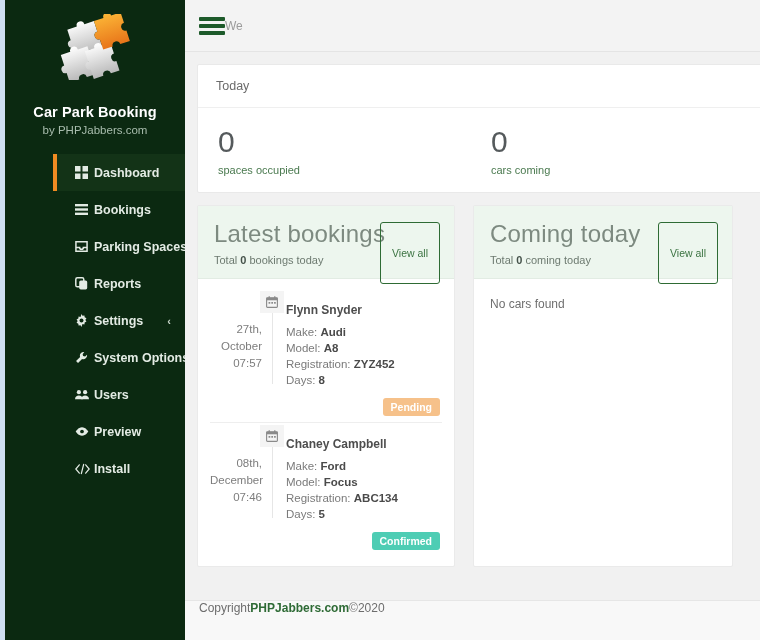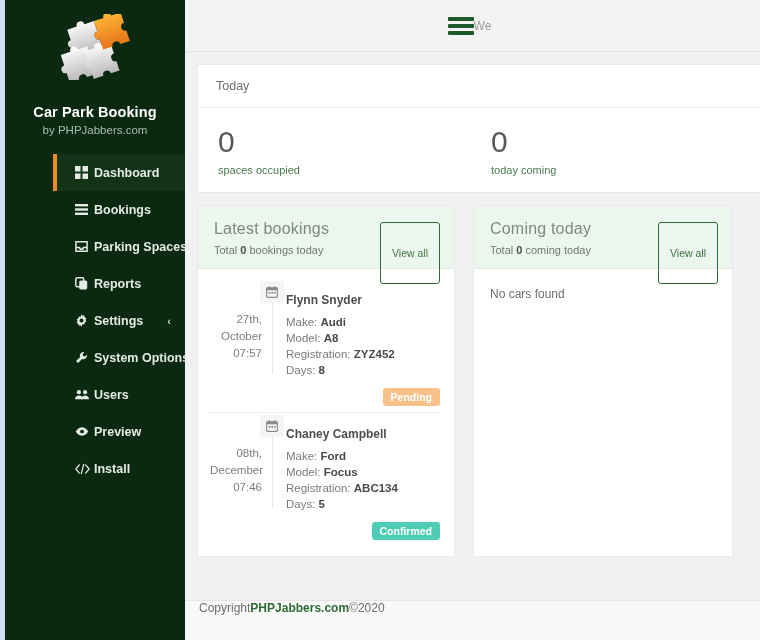--- a/index.html
+++ b/index.html
@@ -54,21 +54,21 @@
     content: ""; position: absolute; left: 0; top: 0; bottom: 0;
     width: 4px; background: #f08b22;
   }
 
   
   .content { flex: 1 1 auto; height: 640px; position: relative; background: #f1f1f1; overflow: hidden; }
 
   .topbar {
     height: 52px; background: #f3f3f3;
     border-bottom: 1px solid #e4e4e4;
-    display: flex; align-items: center; justify-content: center;
+    display: flex; align-items: center; justify-content: flex-start;
     padding: 0 20px 0 14px;
   }
   .burger { width: 26px; cursor: pointer; }
   .burger span { display: block; height: 4px; border-radius: 1px; background: #1d5a2a; margin: 3px 0; }
   .topbar-right { font-size: 12px; color: #9b9b9b; white-space: nowrap; overflow: hidden; }
 
   .scroll-area { height: 588px; overflow: hidden; padding: 12px 0 0 0; }
 
   .panel {
     background: #ffffff; margin: 0 0 0 12px;
@@ -87,21 +87,21 @@
   
   .cards { display: flex; gap: 18px; padding: 12px 0 0 12px; }
   .card { background: #ffffff; border: 1px solid #eaeaea; border-radius: 2px; }
   .card-latest { width: 258px; }
   .card-coming { width: 260px; }
   .card-head {
     background: #edf6ee; padding: 14px 16px 12px;
     border-bottom: 1px solid #e2ece3;
     position: relative;
   }
-  .card-title { font-size: 16px; color: #7d8a80; font-weight: normal; letter-spacing: .2px; }
+  .card-title { font-size: 24px; color: #7d8a80; font-weight: normal; letter-spacing: .2px; }
   .card-sub { font-size: 11px; color: #6d7a70; margin-top: 6px; }
   .card-sub b { color: #45524a; }
   .view-all {
     position: absolute; right: 14px; top: 16px;
     border: 1px solid #2e6b34; color: #3c7342; background: transparent;
     font-size: 10.5px; border-radius: 3px; padding: 24px 11px;
     font-family: "Liberation Sans", sans-serif; cursor: pointer;
   }
 
   .card-body { padding: 10px 12px 14px; }
@@ -295,21 +295,21 @@
 
       <section class="panel">
         <div class="panel-head">Today</div>
         <div class="stats">
           <div class="stat">
             <div class="stat-num">0</div>
             <div class="stat-label">spaces occupied</div>
           </div>
           <div class="stat">
             <div class="stat-num">0</div>
-            <div class="stat-label">today coming</div>
+            <div class="stat-label">cars coming</div>
           </div>
           <div class="stat">
             
             
           </div>
         </div>
       </section>
 
       <div class="cards">
 

